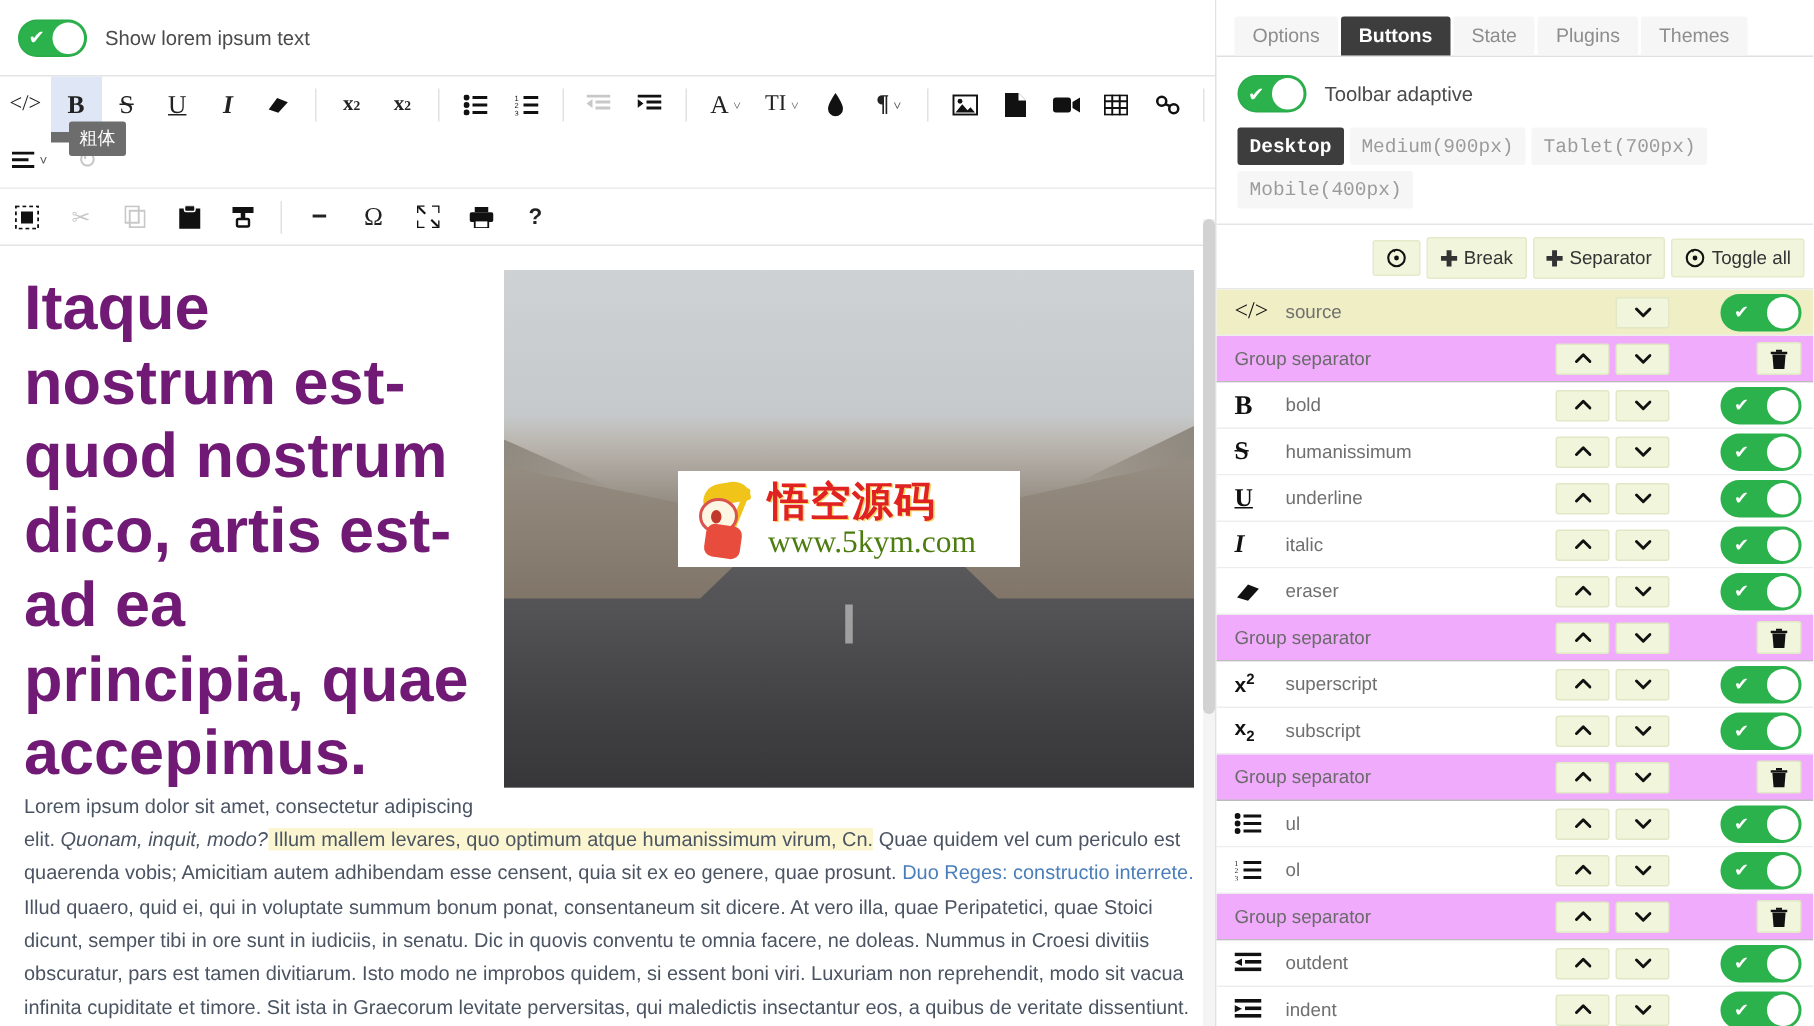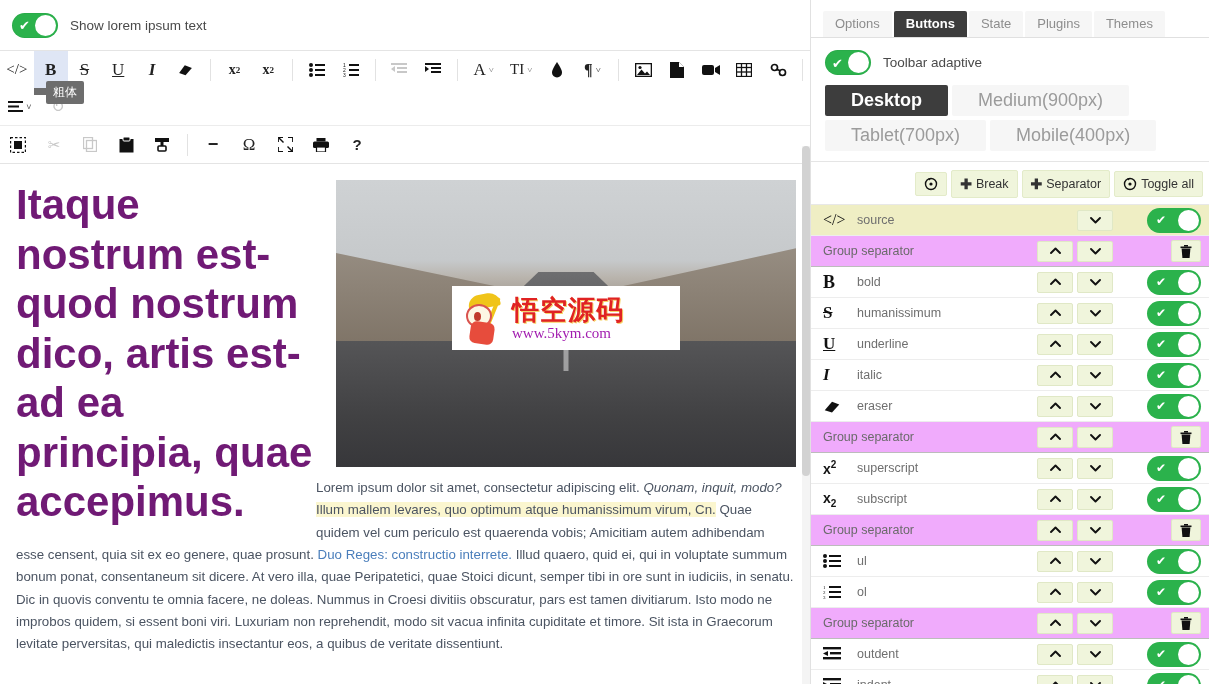--- a/index.html
+++ b/index.html
@@ -114,21 +114,21 @@
     font-size: 42px;
     line-height: 1.18;
     font-weight: 700;
     color: #701a75;
     margin: 0;
     width: 300px;
     float: left;
   }
   .ed-img {
     float: right;
-    width: 460px; height: 287px;
+    width: 460px; height: 345px;
     margin: 0 0 10px 14px;
     position: relative;
     overflow: hidden;
     background: linear-gradient(#cfd2d4 0%, #c6c9cb 28%, #b9b4ad 34%, #8a8278 48%, #5c5a58 60%, #4a4a4c 78%, #3c3c3e 100%);
   }
   
   .mtn-l, .mtn-r {
     position: absolute; top: 86px; width: 52%; height: 150px;
   }
   .mtn-l { left: 0; background: linear-gradient(120deg,#8d867c 0%, #a19a90 35%, #b4aea4 70%, #c4c0b8 100%); clip-path: polygon(0 18%, 62% 62%, 100% 100%, 0 100%); }
@@ -167,21 +167,21 @@
   .wm-mascot .eye { position:absolute; top:20px; left:12px; width:7px; height:9px; background:#c0392b; border-radius:50%;}
   .wm-mascot .body { position:absolute; top:30px; left:8px; width:24px; height:22px; background:#e74c3c; border-radius:6px; transform:rotate(8deg);}
   .wm-mascot .staff { position:absolute; top:4px; left:26px; width:4px; height:48px; background:#f0c419; transform:rotate(22deg); border-radius:2px;}
   .wm-text { display: flex; flex-direction: column; line-height: 1; }
   .wm-cn {
     font-size: 27px; color: #e02222; font-weight: bold;
     letter-spacing: 1px;
     font-family: "DejaVu Sans", sans-serif;
     text-shadow: 1px 1px 0 #f6d46a;
   }
-  .wm-url { font-size: 15px; color: #a21caf; margin-top: 3px; font-family: "Liberation Serif", serif; }
+  .wm-url { font-size: 21px; color: #4d7c0f; margin-top: 3px; font-family: "Liberation Serif", serif; }
 
   .ed-para {
     font-size: 13.3px;
     line-height: 1.68;
     color: #4b5462;
     margin: 0;
     text-align: left;
   }
   .hl { background: #fbf6cf; }
   .it { font-style: italic; }
@@ -231,25 +231,26 @@
   }
   .adaptive-label { margin-left: 12px; font-size: 13.5px; color: #4a4a4a; }
 
   .breakpoints {
     display: flex; flex-wrap: wrap; gap: 4px;
     padding: 0 12px 10px 14px;
     border-bottom: 1px solid #e5e5e5;
     flex: 0 0 auto;
   }
   .bp {
-    font-size: 18px; color: #9b9b9b;
+    font-size: 13px; color: #9b9b9b;
     background: #f6f6f6;
-    padding: 5px 26px;
+    padding: 5px 8px;
     cursor: pointer;
     border-radius: 2px;
+    font-family: Liberation Mono, monospace;
   }
   .bp.active { background: #3d3d3d; color: #fff; font-weight: bold; }
 
   .actions-row {
     display: flex; justify-content: flex-end; align-items: center;
     gap: 4px;
     padding: 8px 6px 6px 0;
     flex: 0 0 auto;
   }
   .act-btn {

